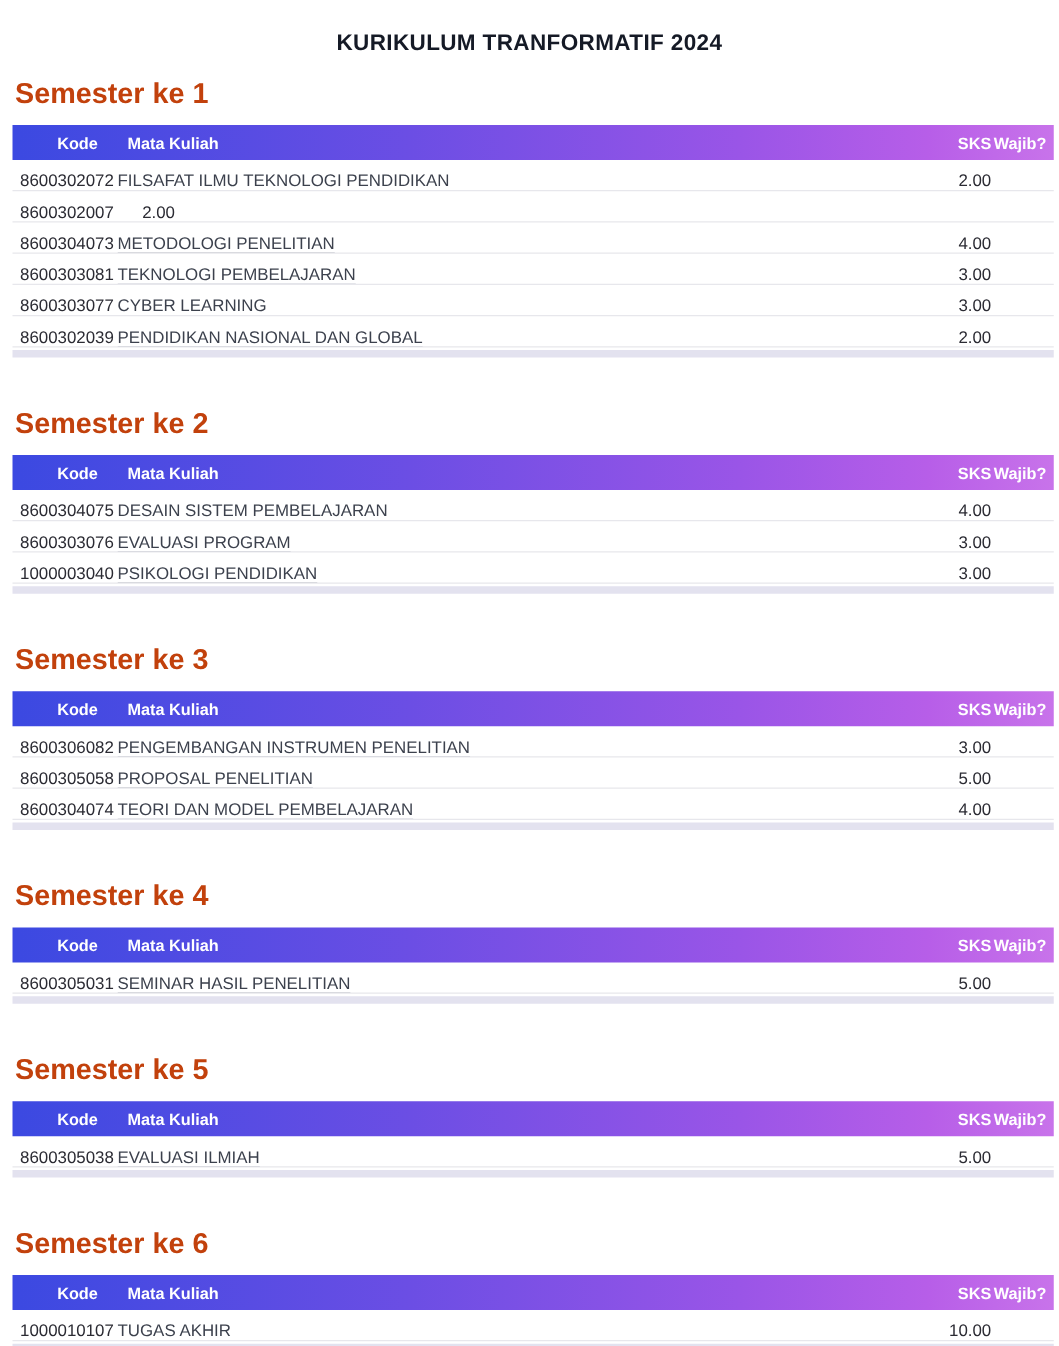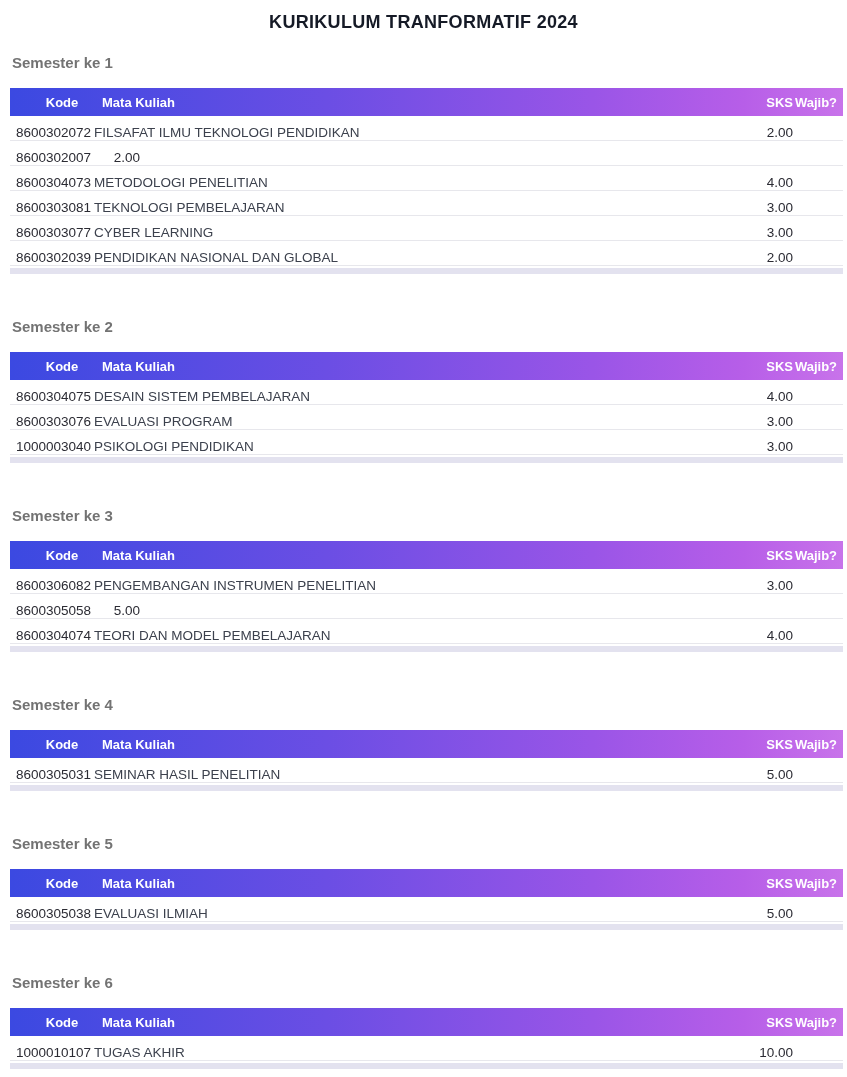--- a/index.html
+++ b/index.html
@@ -9,28 +9,28 @@
     font-family: "Liberation Sans", "DejaVu Sans", sans-serif;
   }
   body { min-height: 1077px; overflow-x: hidden; }
 
   .page-title {
     text-align: center;
     font-size: 18px;
     font-weight: 700;
     letter-spacing: 0.3px;
     color: #151a26;
-    padding-top: 12px;
+    padding-top: 24px;
   }
 
   .semester-title {
-    font-size: 15px;
+    font-size: 23px;
     line-height: 25px;
     font-weight: 700;
-    color: #737373;
+    color: #c2410c;
     margin: 40px 0 13px 12px;
   }
   .semester-section:first-of-type .semester-title { margin-top: 17px; }
 
   .course-table { margin: 0 4px 0 10px; }
 
   .thead-row {
     display: flex;
     align-items: center;
     height: 28px;
@@ -195,20 +195,23 @@
     <div class="cell-kode">8600306082</div>
     <div class="cell-mata">
       <a class="course-link">PENGEMBANGAN INSTRUMEN PENELITIAN</a>
     </div>
     <div class="cell-sks">3.00</div>
     <div class="cell-wajib"></div>
   </div>
 
   <div class="trow">
     <div class="cell-kode">8600305058</div>
+    <div class="cell-mata">
+      <a class="course-link">PROPOSAL PENELITIAN</a>
+    </div>
     <div class="cell-sks">5.00</div>
     <div class="cell-wajib"></div>
   </div>
 
   <div class="trow">
     <div class="cell-kode">8600304074</div>
     <div class="cell-mata">
       <a class="course-link">TEORI DAN MODEL PEMBELAJARAN</a>
     </div>
     <div class="cell-sks">4.00</div>

